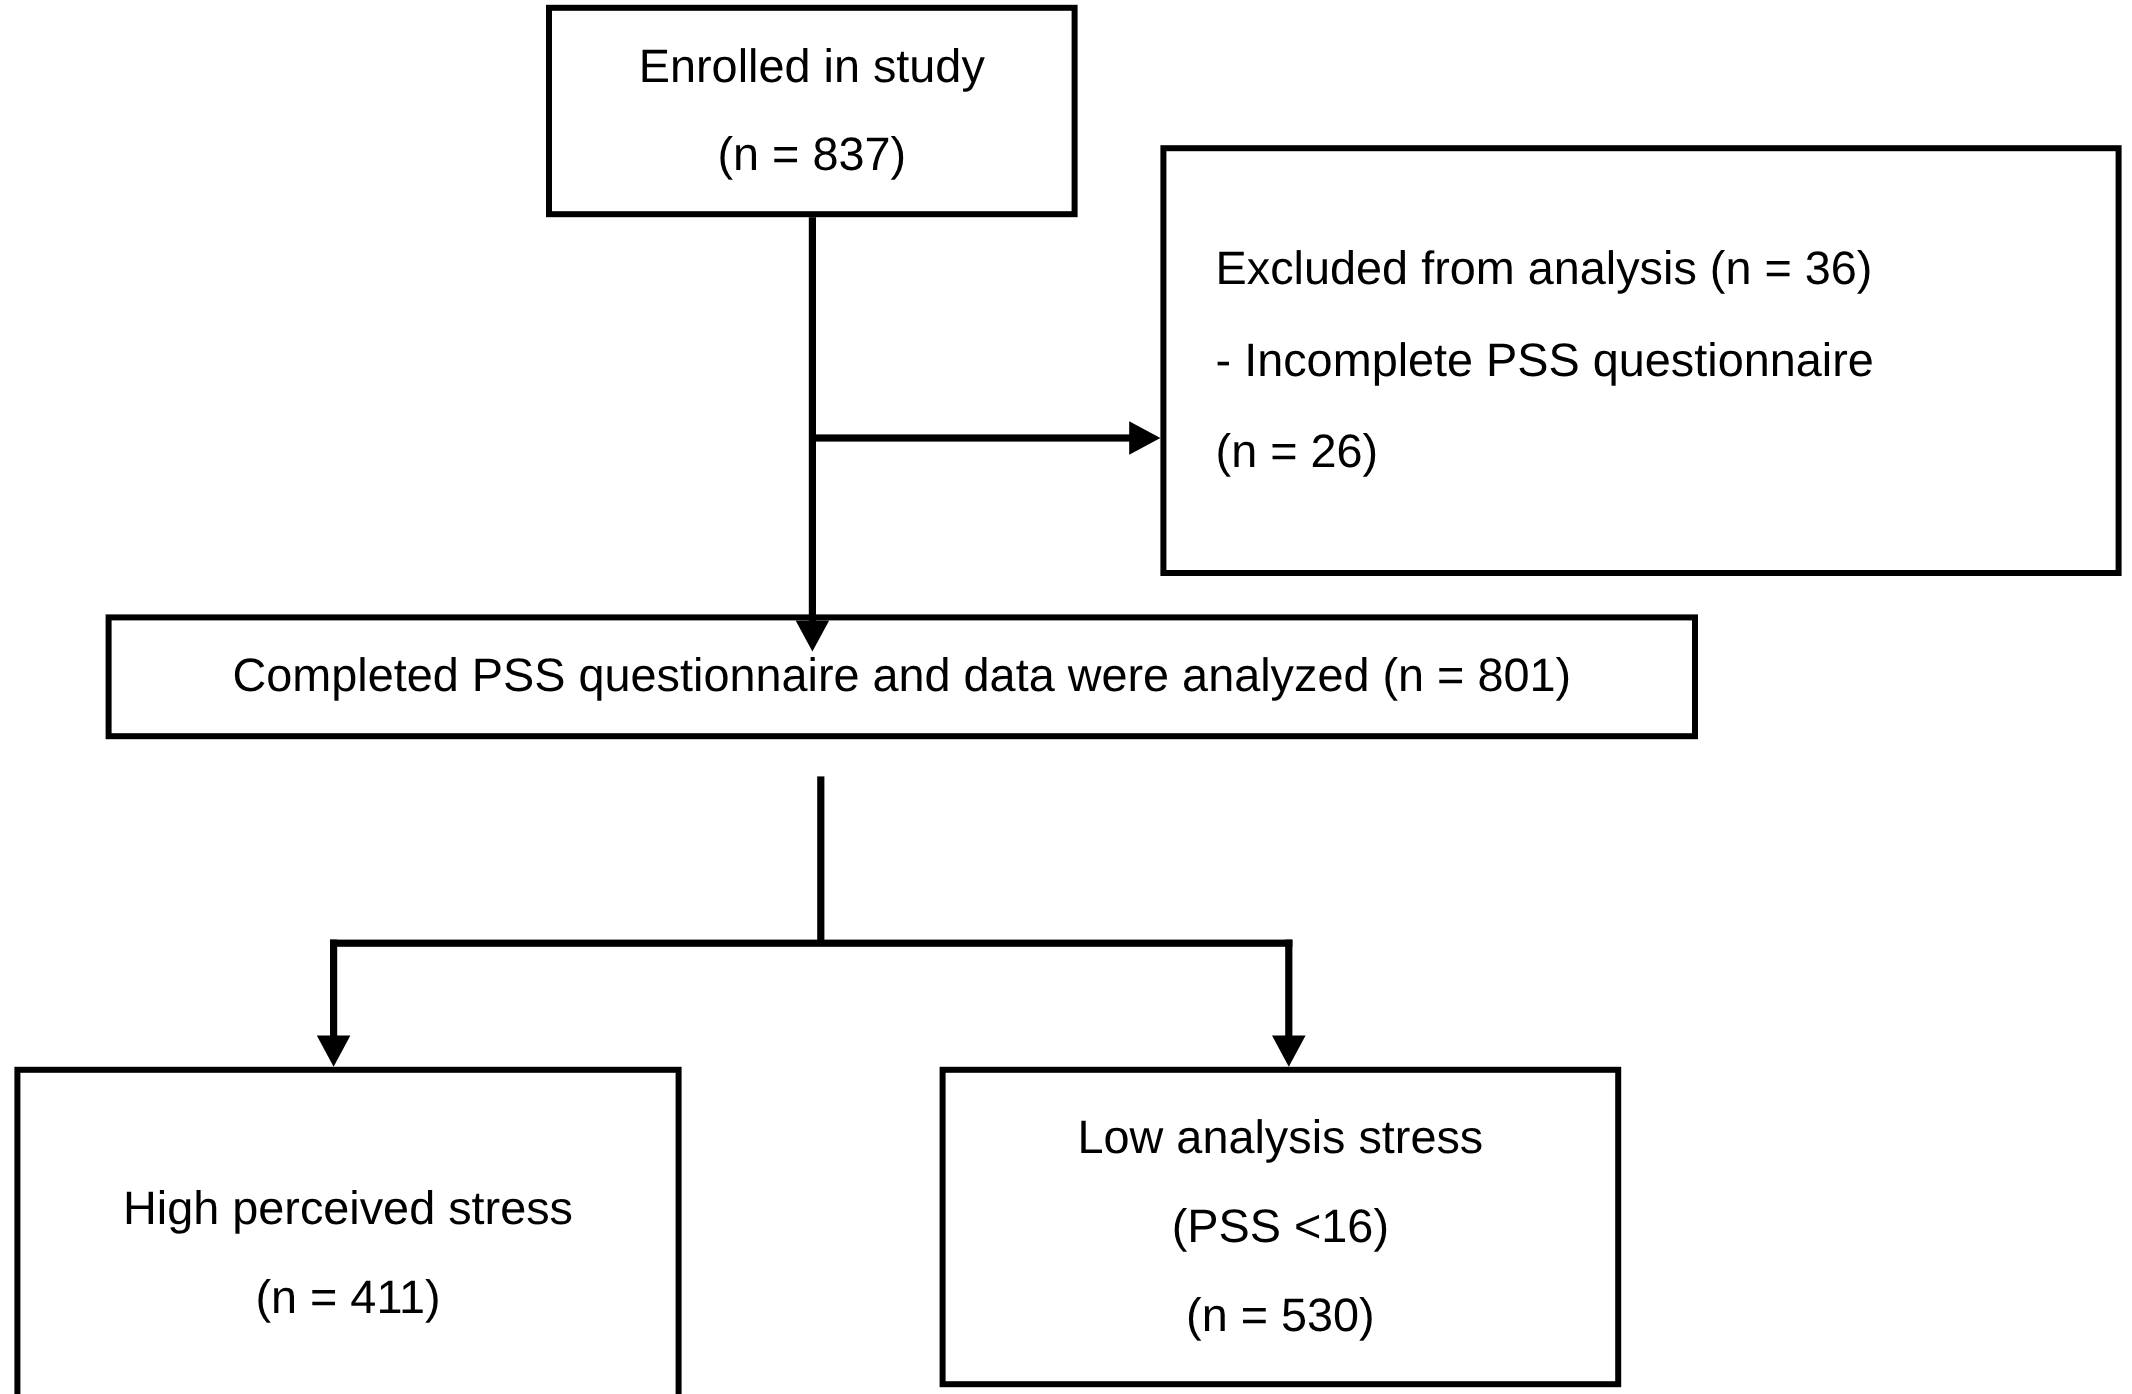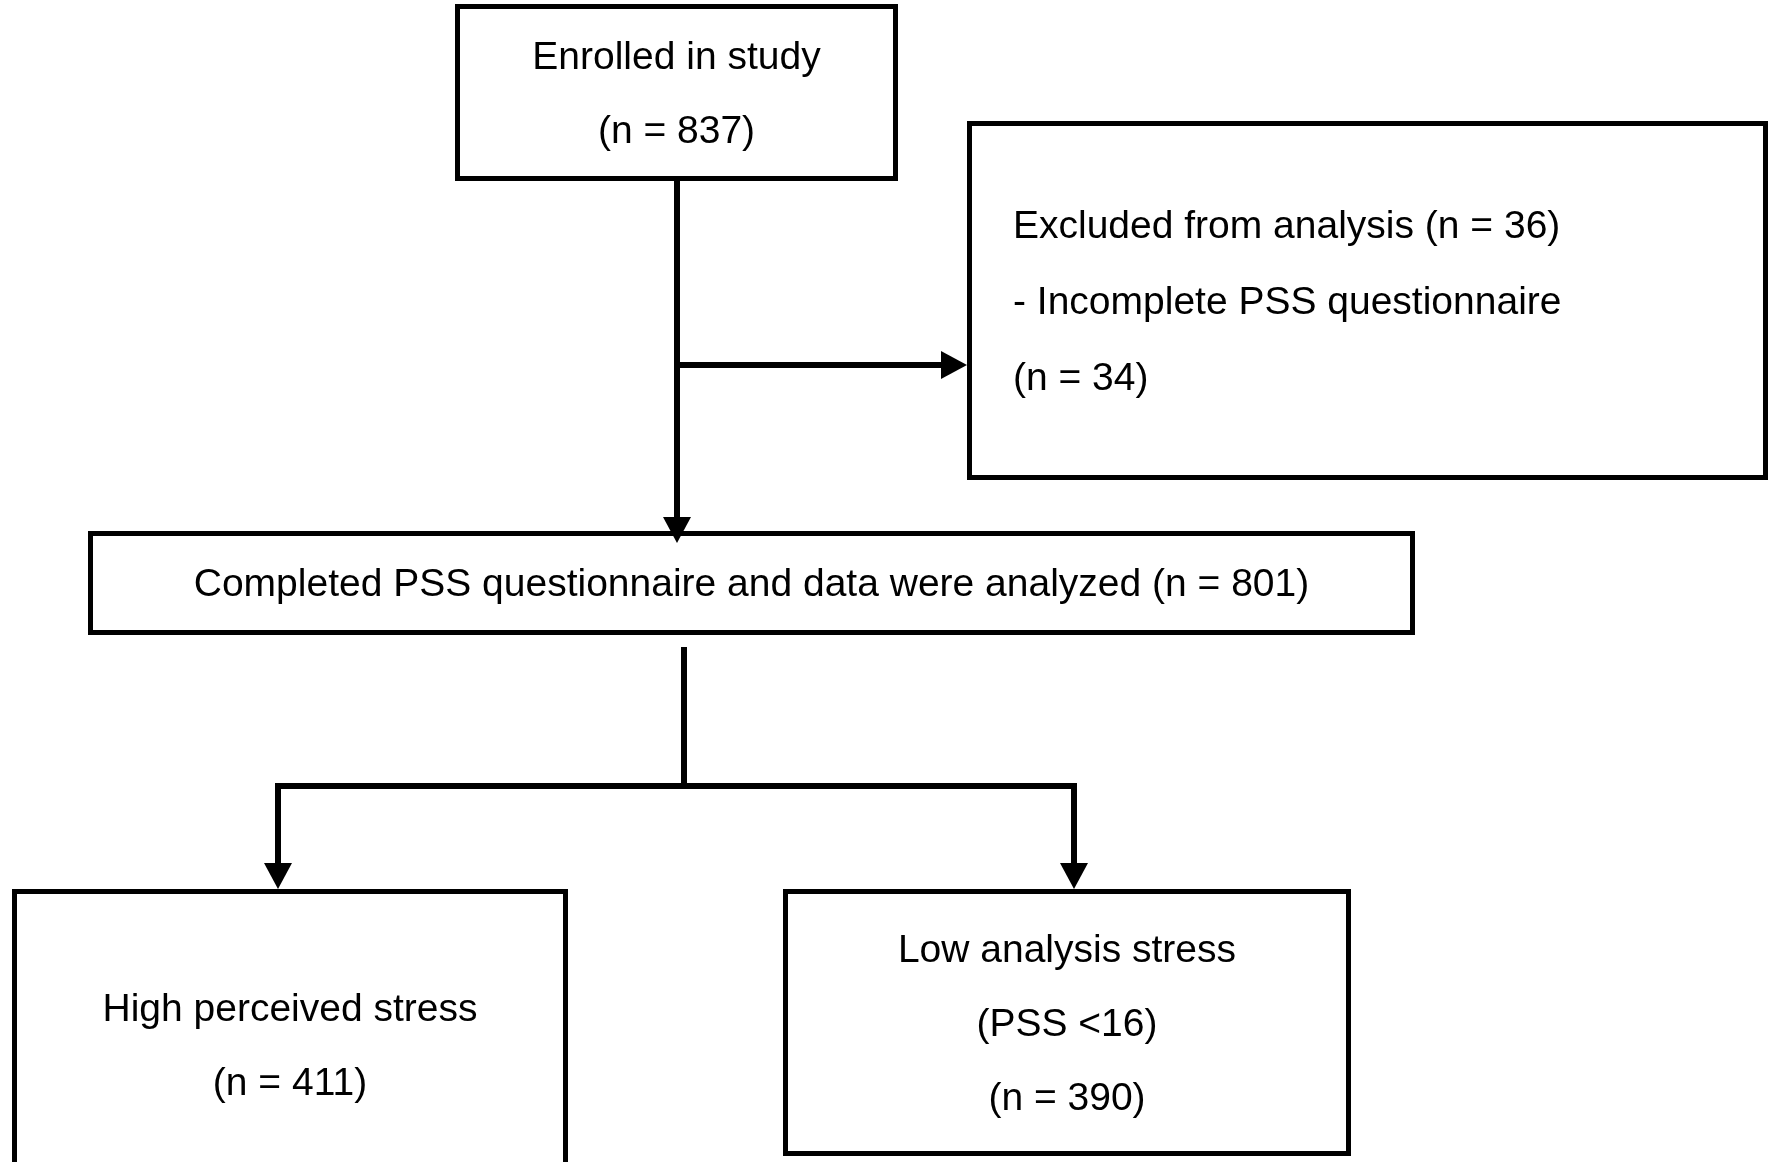--- a/index.html
+++ b/index.html
@@ -32,21 +32,21 @@
   .box.left-align {
     align-items: flex-start;
     text-align: left;
     padding-left: 41px;
     padding-right: 10px;
     line-height: 76px;
   }
 
   #box-enrolled  { left: 455px;  top: 4px;   width: 443px;  height: 177px; }
   #box-excluded  { left: 967px;  top: 121px; width: 801px;  height: 359px; }
-  #box-analyzed  { left: 88px;   top: 531px; width: 1327px; height: 104px; }
+  #box-analyzed  { left: 88px;   top: 512px; width: 1327px; height: 104px; }
   #box-high      { left: 12px;    top: 889px; width: 556px;  height: 312px; }
   #box-low       { left: 783px;  top: 889px; width: 568px;  height: 267px; }
 
   .conn { position: absolute; background: #000000; }
 
   #conn-top-to-analyzed   { left: 674px;  top: 181px; width: 6px;   height: 338px; }
   #conn-branch-excluded   { left: 677px;  top: 362px; width: 265px; height: 6px;  }
   #conn-analyzed-down     { left: 681px;  top: 647px; width: 6px;   height: 139px; }
   #conn-split-horizontal  { left: 275px;  top: 783px; width: 802px; height: 6px;  }
   #conn-drop-high         { left: 275px;  top: 783px; width: 6px;   height: 82px; }
@@ -76,36 +76,36 @@
 <div class="canvas">
 
   <div class="box" id="box-enrolled">
     <div>Enrolled in study</div>
     <div>(n = 837)</div>
   </div>
 
   <div class="box left-align" id="box-excluded">
     <div>Excluded from analysis (n = 36)</div>
     <div>- Incomplete PSS questionnaire</div>
-    <div>(n = 34)</div>
+    <div>(n = 26)</div>
   </div>
 
   <div class="box" id="box-analyzed">
     <div>Completed PSS questionnaire and data were analyzed (n = 801)</div>
   </div>
 
   <div class="box" id="box-high">
     <div>High perceived stress</div>
     <div>(n = 411)</div>
   </div>
 
   <div class="box" id="box-low">
     <div>Low analysis stress</div>
     <div>(PSS &lt;16)</div>
-    <div>(n = 390)</div>
+    <div>(n = 530)</div>
   </div>
 
   <div class="conn" id="conn-top-to-analyzed"></div>
   <div class="conn" id="conn-branch-excluded"></div>
   <div class="conn" id="conn-analyzed-down"></div>
   <div class="conn" id="conn-split-horizontal"></div>
   <div class="conn" id="conn-drop-high"></div>
   <div class="conn" id="conn-drop-low"></div>
 
   <div class="arrow-down" id="arrow-into-analyzed"></div>

